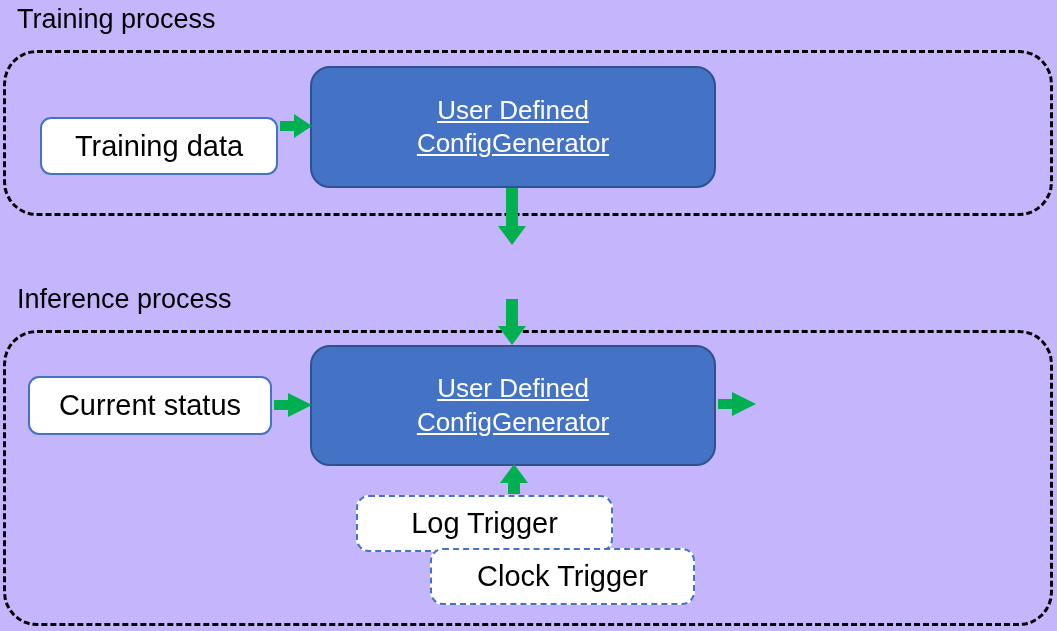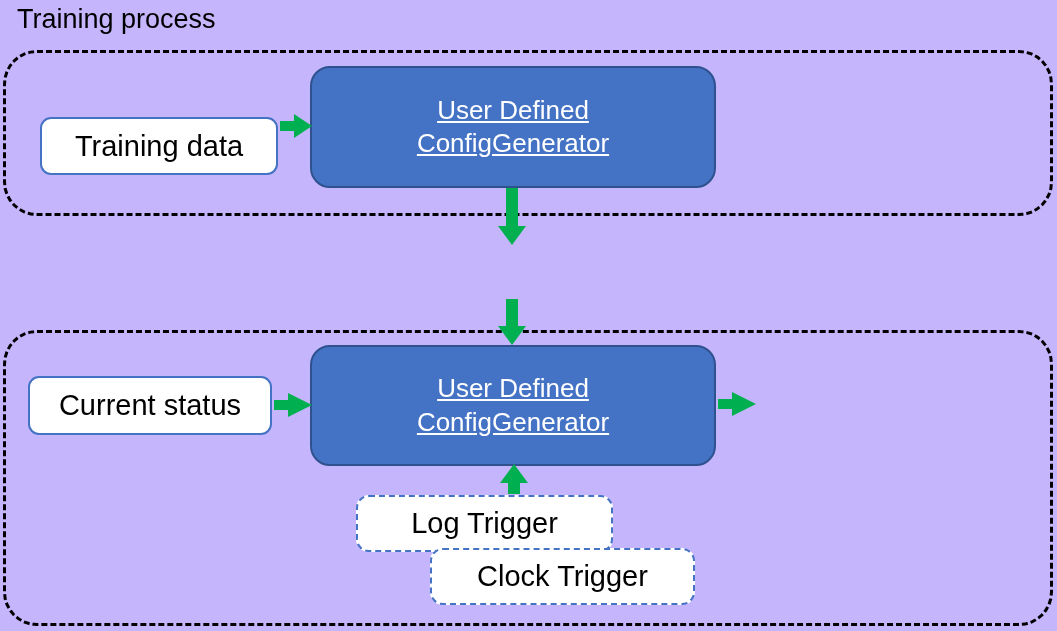--- a/index.html
+++ b/index.html
@@ -116,20 +116,21 @@
     z-index: 6;
   }
 </style>
 </head>
 <body>
 
 <div id="canvas">
 
   <div class="section-label" id="label-training">Training process</div>
 
+  <div class="section-label" id="label-inference">Inference process</div>
 
   <div class="process-container" id="container-training"></div>
 
   <div class="process-container" id="container-inference"></div>
 
   <div class="node" id="node-training-data">
     <span>Training data</span>
   </div>
 
   <div class="node-filled" id="node-generator-training">

